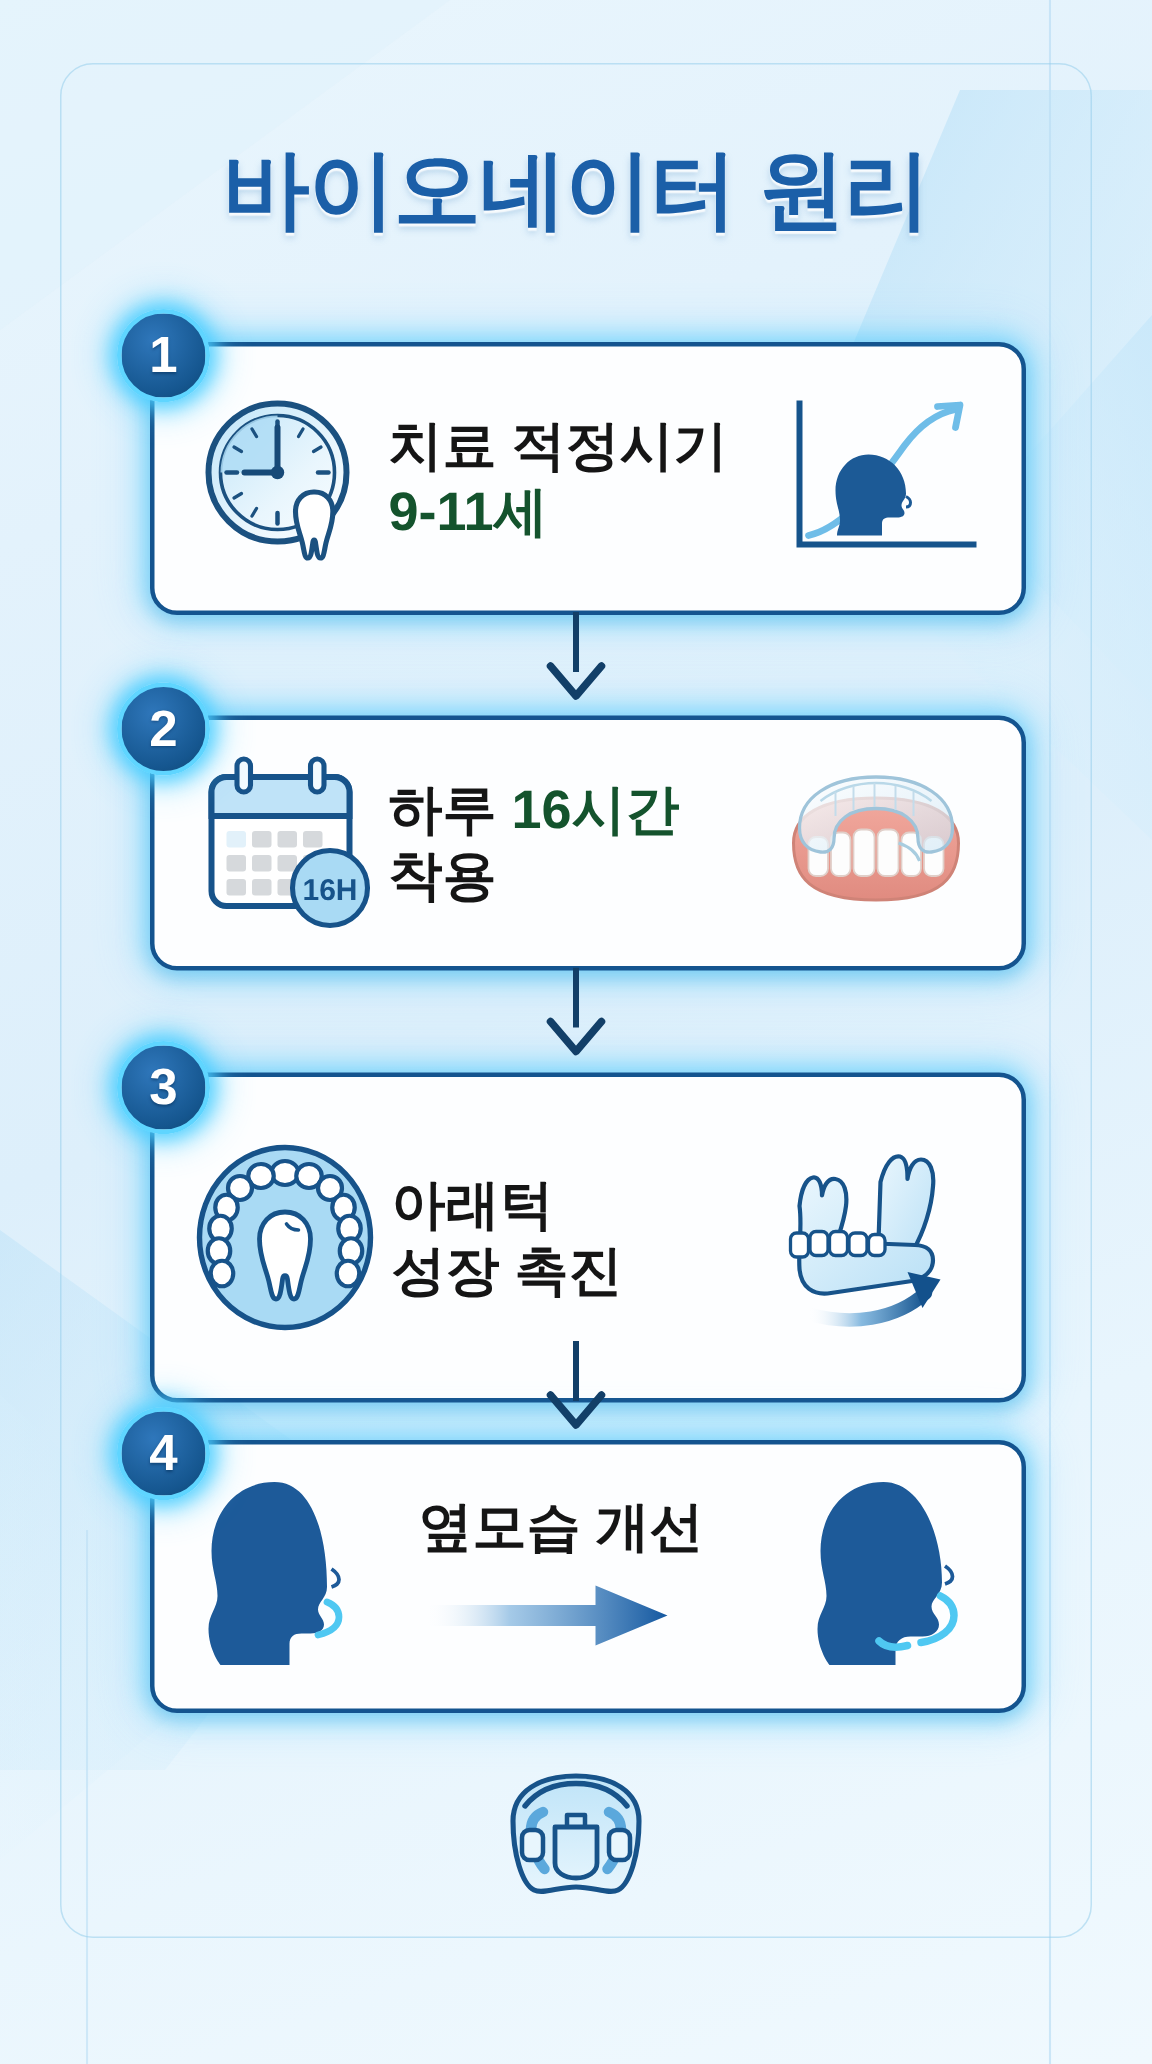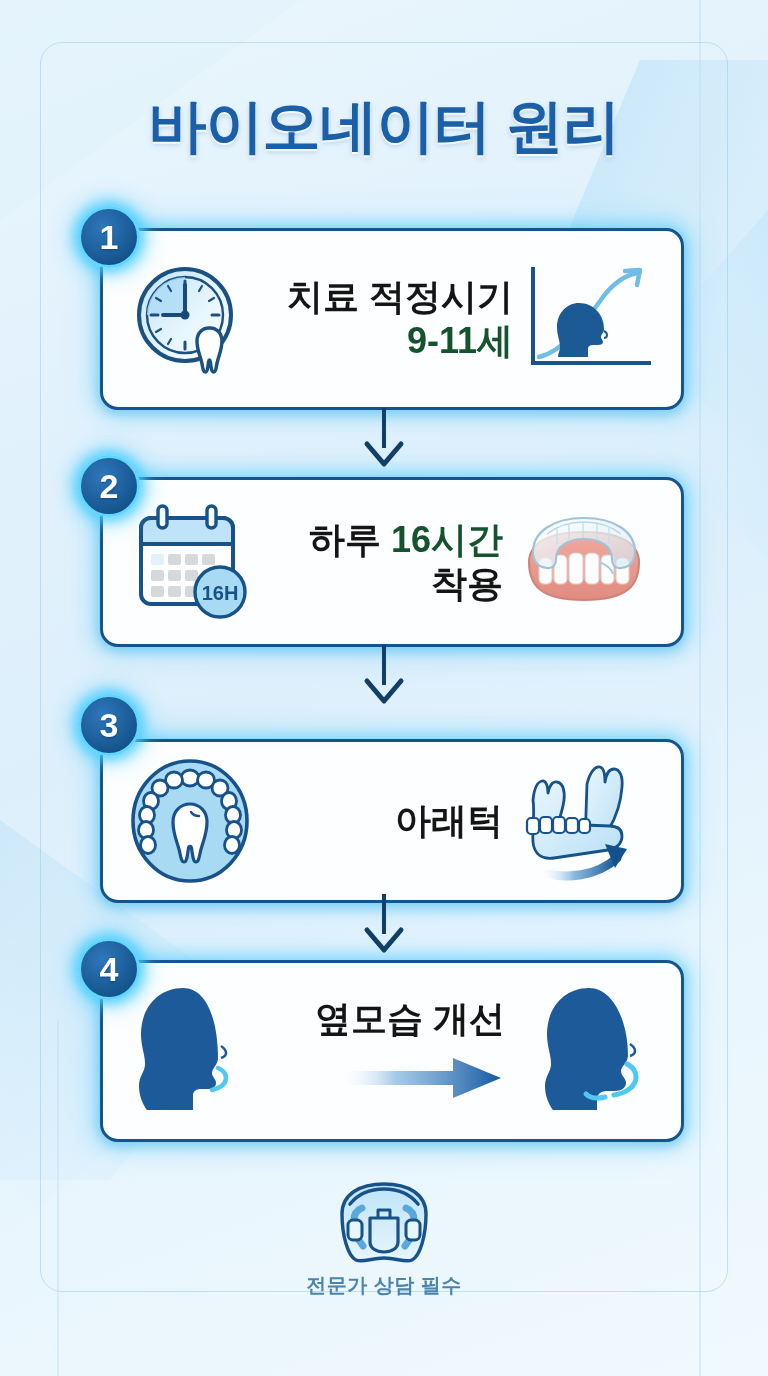--- a/index.html
+++ b/index.html
@@ -49,42 +49,42 @@
     border:3px solid #14548f;
     border-radius:18px;
     box-shadow:0 0 16px 4px rgba(70,200,255,.55),
                0 0 30px 8px rgba(120,215,255,.3),
                0 4px 10px rgba(30,90,140,.18);
     display:flex; align-items:center; justify-content:space-between;
     padding:0 22px;
   }
   .card-1 { top:228px; height:182px; }
   .card-2 { top:477px; height:170px; }
-  .card-3 { top:739px; height:164px; }
+  .card-3 { top:715px; height:220px; }
   .card-4 { top:960px; height:182px;gap:20px; }
 
   .badge {
     position:absolute; left:78px;
     width:62px; height:62px; border-radius:50%;
     background:radial-gradient(circle at 38% 32%,#2f77bb 0%,#15568f 70%,#0f456f 100%);
     border:3px solid #5fd5ff;
     box-shadow:0 0 12px 4px rgba(70,205,255,.85), 0 0 22px 8px rgba(90,210,255,.45);
     display:flex; align-items:center; justify-content:center;
     color:#ffffff; font-size:34px; font-weight:bold; line-height:1;
     z-index:6;
     text-shadow:0 1px 2px rgba(0,40,80,.5);
   }
   .badge-1 { top:206px; }
   .badge-2 { top:455px; }
   .badge-3 { top:694px; }
   .badge-4 { top:938px; }
 
   .card-text {
     flex:1 1 auto;
-    text-align:right;
+    text-align:left;
     color:#151515;
     font-weight:bold;
     line-height:1.22;
     padding:0 6px;
     white-space:nowrap;
   }
   .t-lg { font-size:36px; }
   .t-md { font-size:36px; }
   .hl { color:#14532d; }
   .icon-box { flex:0 0 auto; display:flex; align-items:flex-start; justify-content:center; }
@@ -309,20 +309,21 @@
           <ellipse cx="23" cy="89" rx="7.5" ry="8.5"></ellipse>
           <ellipse cx="107" cy="89" rx="7.5" ry="8.5"></ellipse>
         </g>
         <path d="M65 48c-10 0-17 7.5-17 18 0 12 4 19 6.2 28 1.6 6.6 2 12 4.8 12s3.4-6.2 4.4-13.5c.4-2.8 2.8-2.8 3.2 0 1 7.3 1.6 13.5 4.4 13.5s3.2-5.4 4.8-12c2.2-9 6.2-16 6.2-28 0-10.5-7-18-17-18Z" fill="#ffffff" stroke="#17538a" stroke-width="3.2" stroke-linejoin="round"></path>
         <path d="M66 56c2 3 5 4 8 4" fill="none" stroke="#17538a" stroke-width="2.4" stroke-linecap="round"></path>
       </svg>
     </div>
 
     <div class="card-text">
       <div class="t-lg"><span>아래턱</span></div>
+      <div class="t-lg"><span>성장 촉진</span></div>
     </div>
 
     <div class="icon-box">
       <svg width="150" height="135" viewBox="0 0 150 135">
         <defs>
           <linearGradient id="bone" x1="0" y1="0" x2="1" y2="1">
             <stop offset="0%" stop-color="#e9f6fd"></stop>
             <stop offset="100%" stop-color="#b9e0f6"></stop>
           </linearGradient>
           <linearGradient id="growArrow" x1="0" y1="0" x2="1" y2="0">
@@ -408,16 +409,15 @@
         <path d="M14 36C14 16 32 6 56 6s42 10 42 30c0 22-6 42-14 46-6 3-16-2-28-2s-22 5-28 2C20 78 14 58 14 36Z" fill="url(#bnFill)" stroke="#17538a" stroke-width="3.4" stroke-linejoin="round"></path>
         <path d="M22 26c8-10 20-15 34-15s26 5 34 15" fill="none" stroke="#17538a" stroke-width="3.6" stroke-linecap="round"></path>
         <path d="M34 30c-5 2-8 6-8 12 0 10 4 20 9 26" fill="none" stroke="#5ba8dc" stroke-width="7" stroke-linecap="round"></path>
         <path d="M78 30c5 2 8 6 8 12 0 10-4 20-9 26" fill="none" stroke="#5ba8dc" stroke-width="7" stroke-linecap="round"></path>
         <rect x="20" y="42" width="14" height="20" rx="5" fill="#e8f6fd" stroke="#17538a" stroke-width="3"></rect>
         <rect x="78" y="42" width="14" height="20" rx="5" fill="#e8f6fd" stroke="#17538a" stroke-width="3"></rect>
         <path d="M42 40h28v24c0 6-6 10-14 10s-14-4-14-10Z" fill="none" stroke="#17538a" stroke-width="3.2" stroke-linejoin="round"></path>
         <path d="M50 40v-8h12v8" fill="none" stroke="#17538a" stroke-width="3" stroke-linejoin="round"></path>
       </svg>
     </div>
-    <div class="footer-caption">전문가 상담 필수</div>
   </div>
 
 </div>
 
 </body></html>

